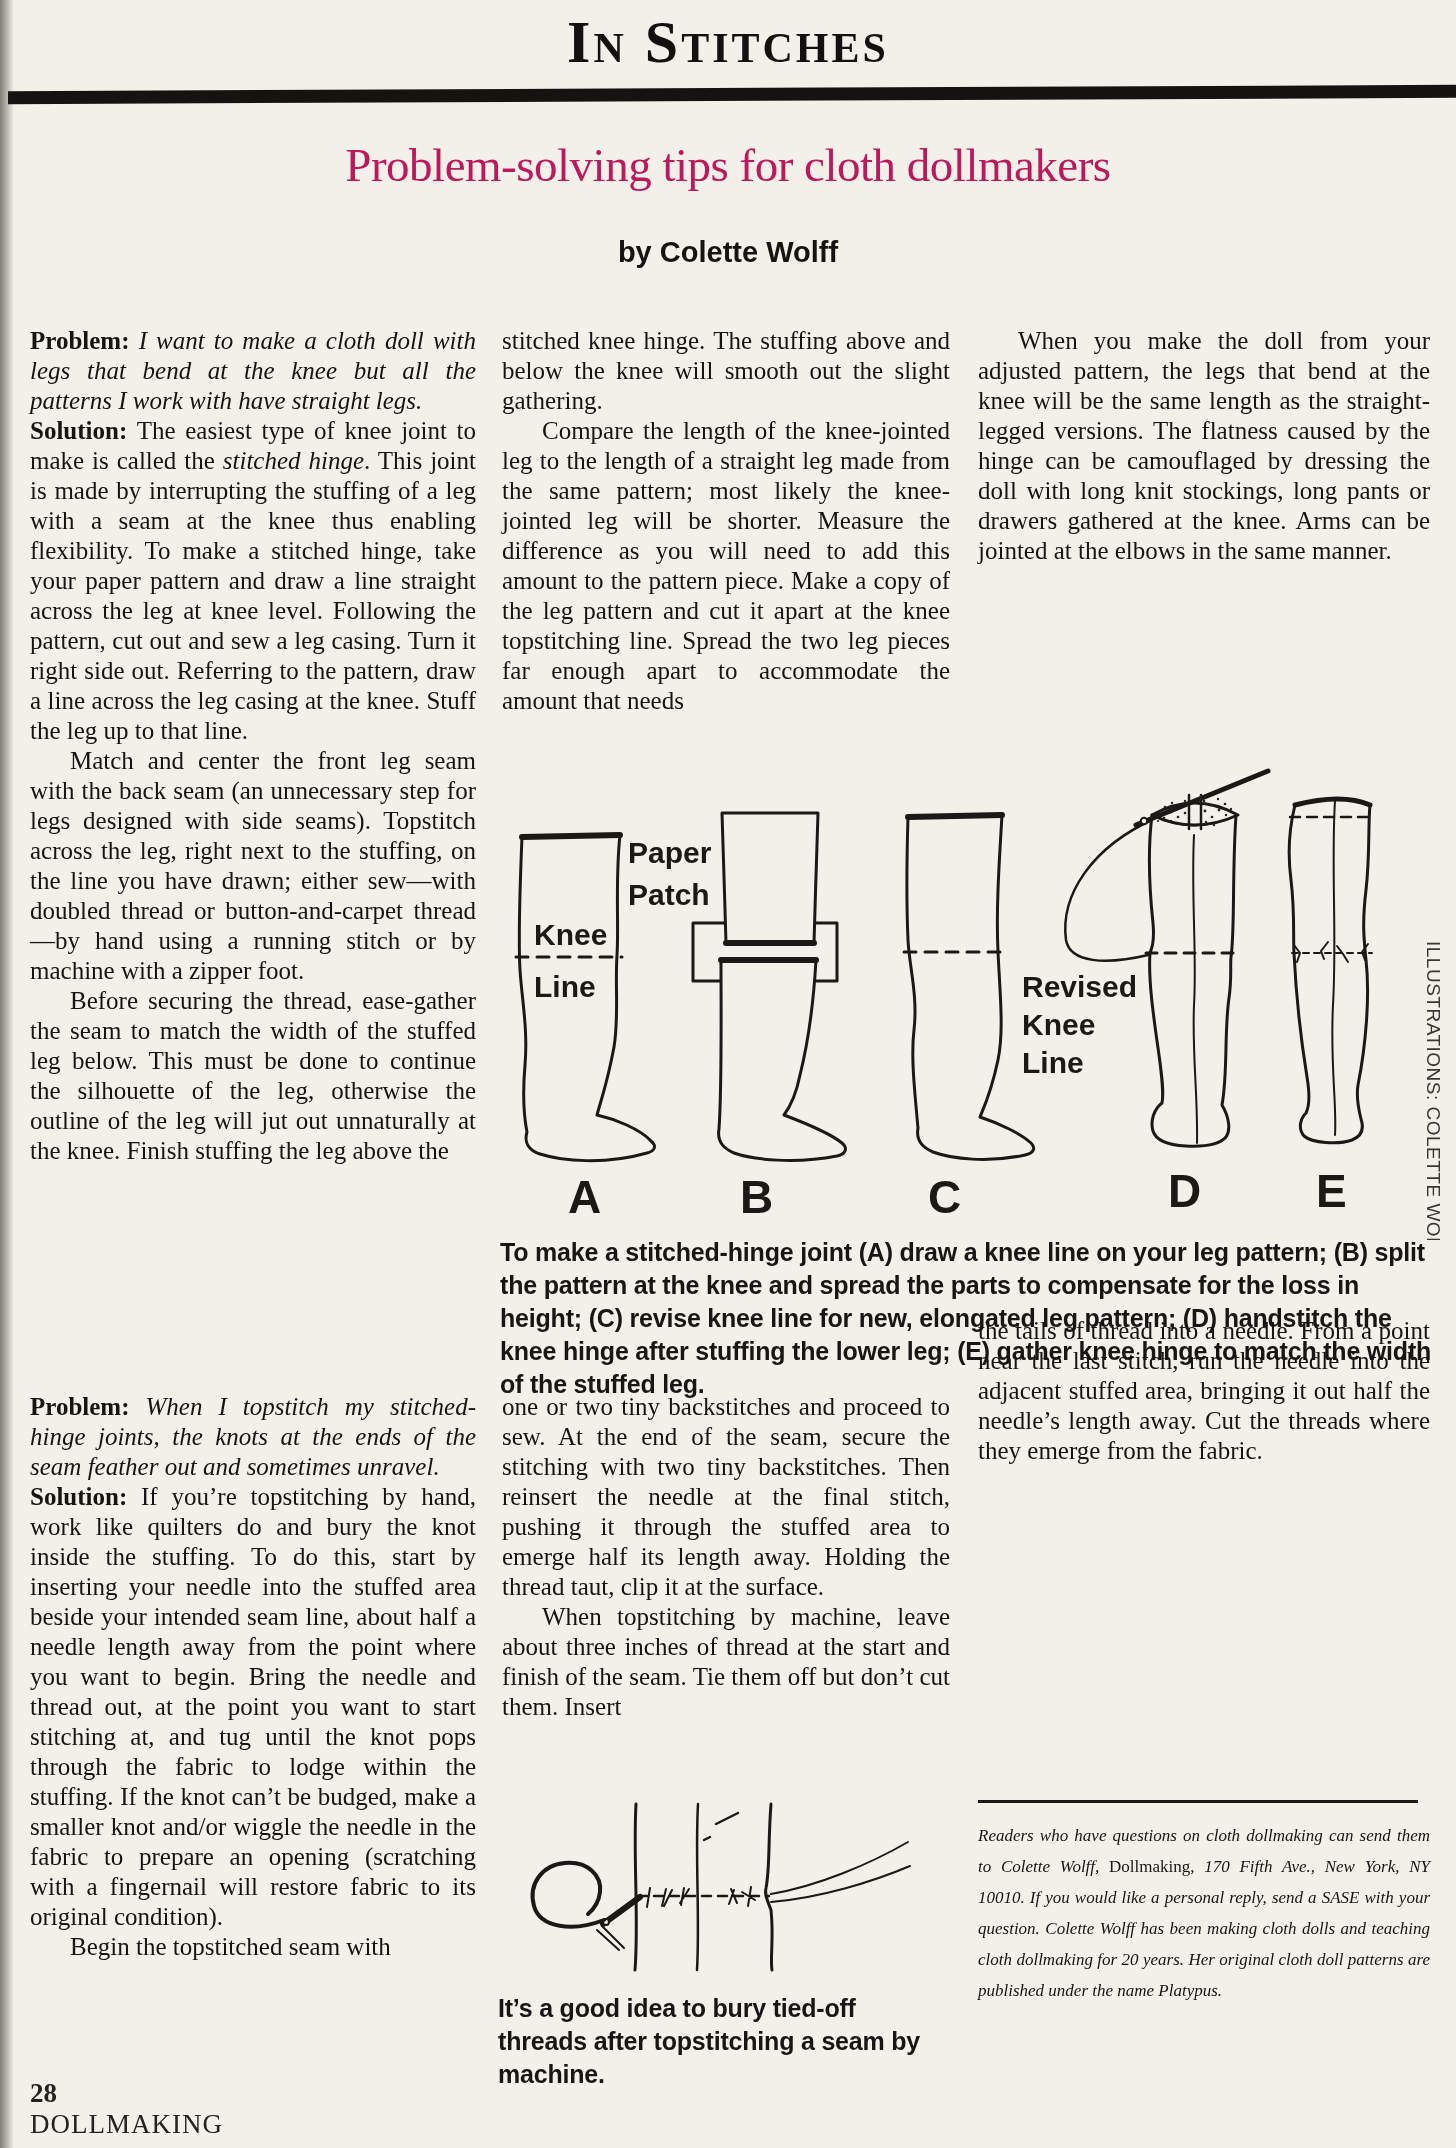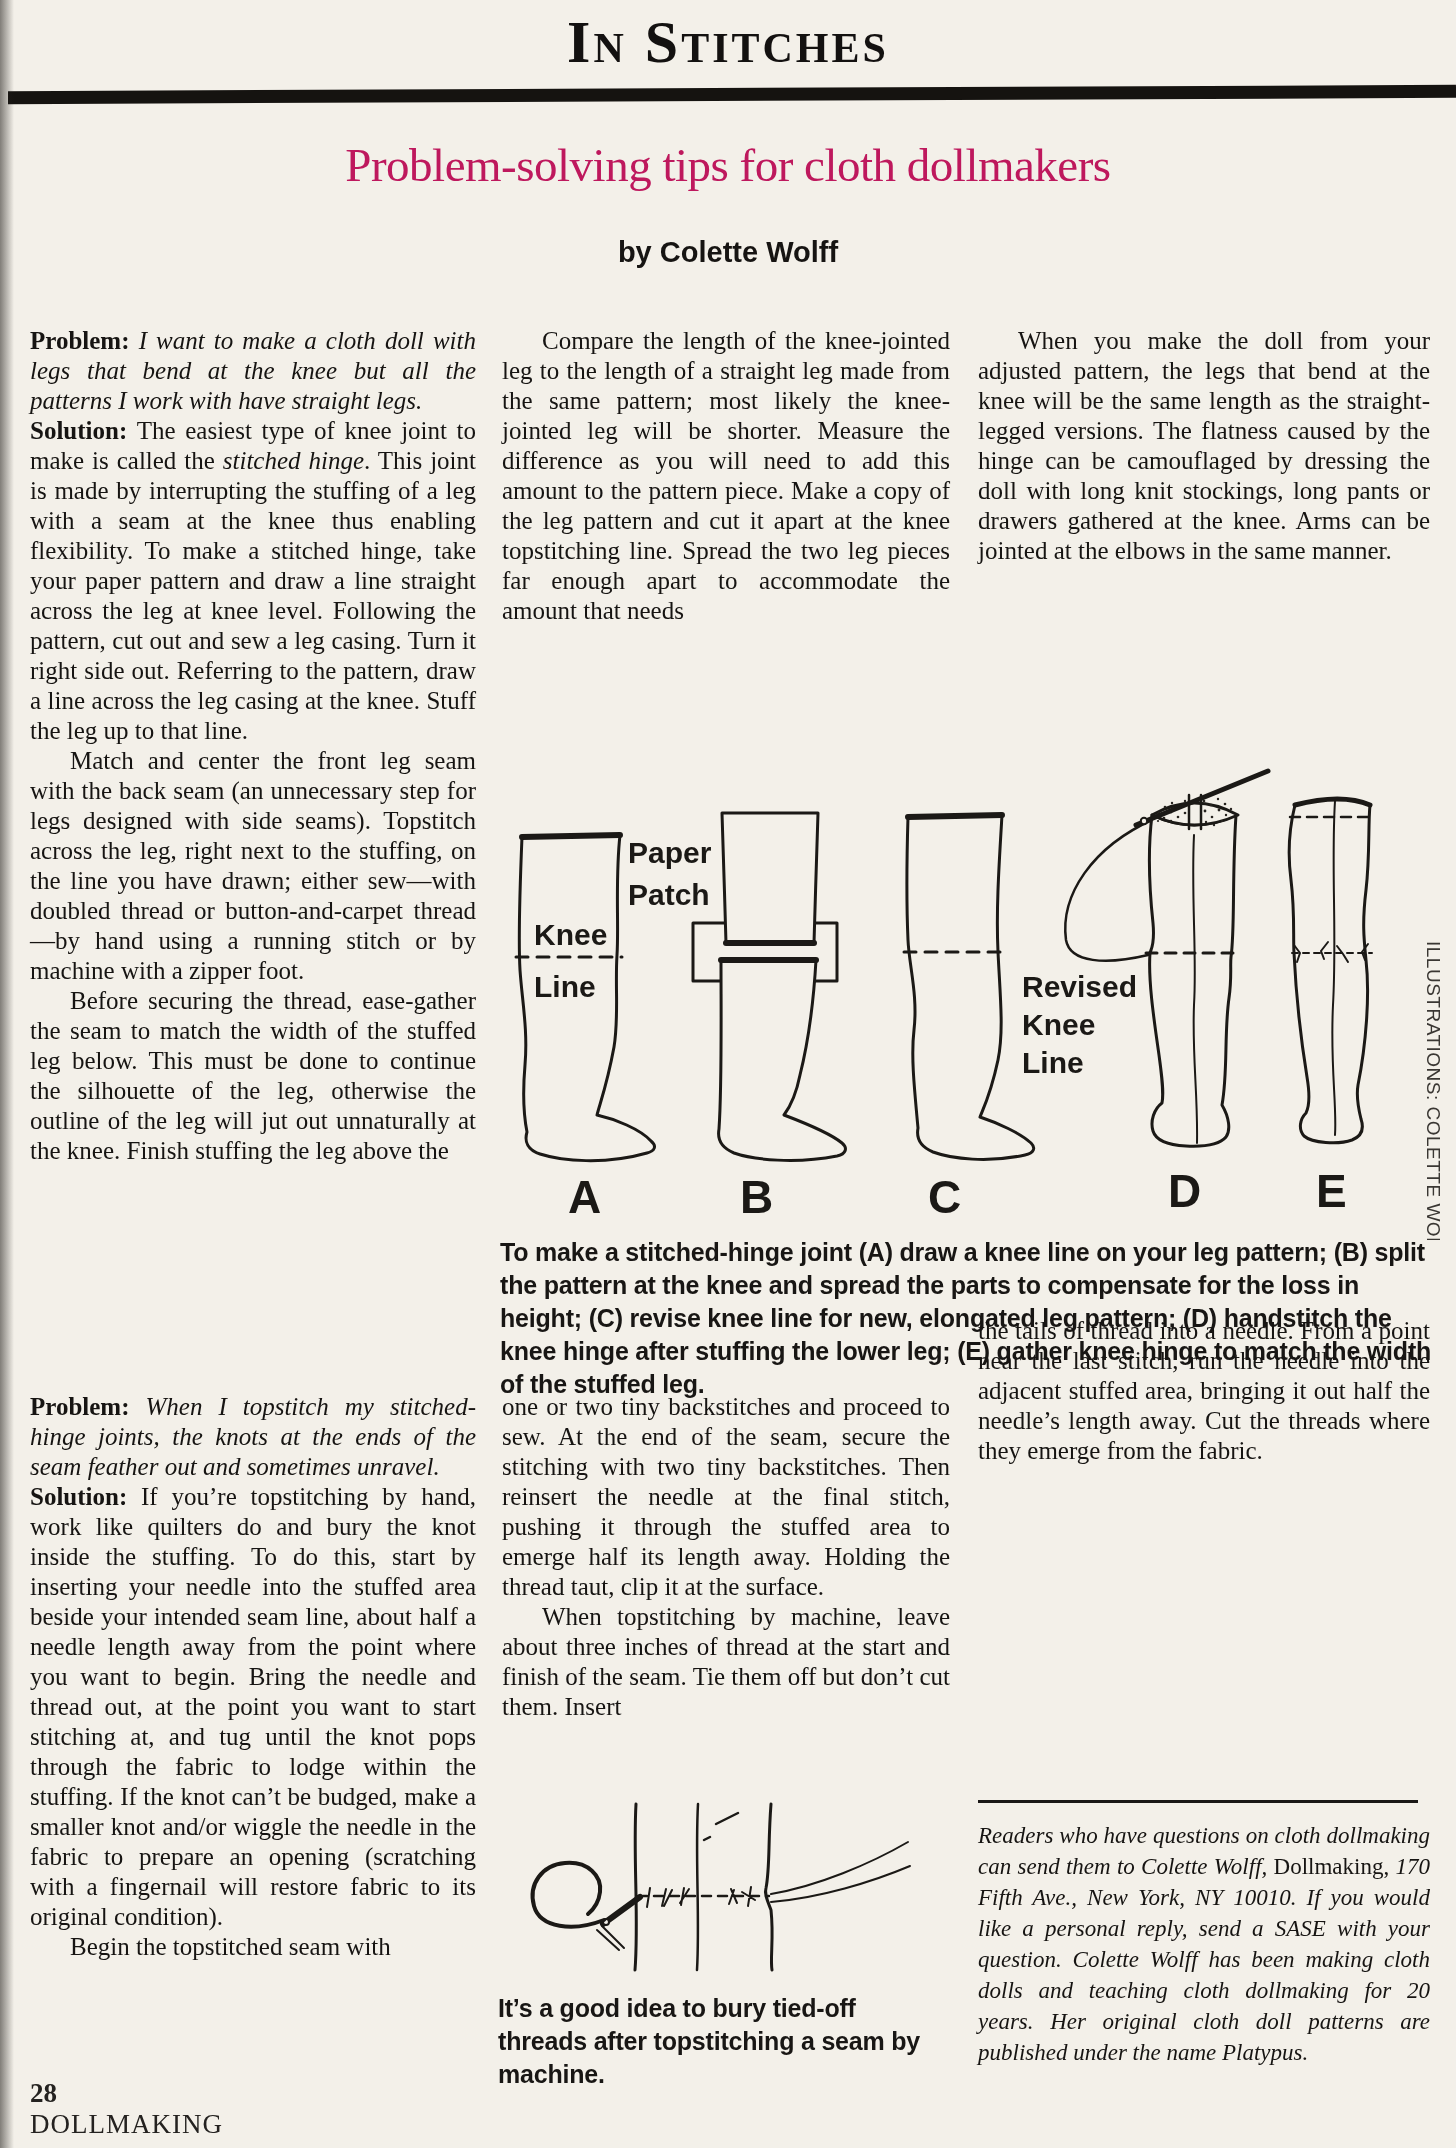--- a/index.html
+++ b/index.html
@@ -16,21 +16,21 @@
   .byline{position:absolute;top:236px;left:0;right:0;text-align:center;
        font-family:"Liberation Sans",sans-serif;font-weight:bold;font-size:29px;color:#161412;}
   .col{position:absolute;font-size:25px;line-height:30px;text-align:justify;}
   .para{margin:0;}
   .para.indent{text-indent:40px;}
   .b{font-weight:bold;}
   .i{font-style:italic;}
   .cap{position:absolute;font-family:"Liberation Sans",sans-serif;font-weight:bold;
        font-size:25px;line-height:33px;color:#181614;text-align:left;letter-spacing:-.2px;}
   .biorule{position:absolute;left:978px;top:1800px;width:440px;height:3px;background:#1a1816;}
-  .bio{position:absolute;left:978px;top:1820px;width:452px;font-size:23px;line-height:31px;
+  .bio{position:absolute;left:978px;top:1820px;width:452px;font-size:17px;line-height:31px;
        text-align:justify;}
   .footer{position:absolute;left:30px;top:2078px;font-size:27px;color:#242220;
        display:flex;align-items:baseline;gap:0;flex-direction:column;}
   .footer .pg{font-weight:bold;margin-right:42px;}
   .footer .mag{letter-spacing:1px;margin-right:14px;}
   .footer .sep{margin-right:14px;}
   .footer .sub{font-style:italic;margin-right:26px;}
   figure{margin:0;}
   svg text.figlbl{font-family:"Liberation Sans",sans-serif;font-weight:bold;fill:#1b1916;}
   svg text.credit{font-family:"Liberation Sans",sans-serif;fill:#3a3733;letter-spacing:.5px;}
@@ -45,20 +45,21 @@
 <div class="title">Problem-solving tips for cloth dollmakers</div>
 <div class="byline">by Colette Wolff</div>
 
 <div class="col" style="left:30px;top:326px;width:446px;">
     <p class="para"><span class="b">Problem: </span><span class="i">I want to make a cloth doll with legs that bend at the knee but all the patterns I work with have straight legs.</span></p>
     <p class="para"><span class="b">Solution: </span><span>The easiest type of knee joint to make is called the </span><span class="i">stitched hinge</span><span>. This joint is made by interrupting the stuffing of a leg with a seam at the knee thus enabling flexibility. To make a stitched hinge, take your paper pattern and draw a line straight across the leg at knee level. Following the pattern, cut out and sew a leg casing. Turn it right side out. Referring to the pattern, draw a line across the leg casing at the knee. Stuff the leg up to that line.</span></p>
     <p class="para indent"><span>Match and center the front leg seam with the back seam (an unnecessary step for legs designed with side seams). Topstitch across the leg, right next to the stuffing, on the line you have drawn; either sew—with doubled thread or button-and-carpet thread—by hand using a running stitch or by machine with a zipper foot.</span></p>
     <p class="para indent"><span>Before securing the thread, ease-gather the seam to match the width of the stuffed leg below. This must be done to continue the silhouette of the leg, otherwise the outline of the leg will jut out unnaturally at the knee. Finish stuffing the leg above the</span></p>
   </div>
 <div class="col" style="left:502px;top:326px;width:448px;">
+    <p class="para"><span>stitched knee hinge. The stuffing above and below the knee will smooth out the slight gathering.</span></p>
     <p class="para indent"><span>Compare the length of the knee-jointed leg to the length of a straight leg made from the same pattern; most likely the knee-jointed leg will be shorter. Measure the difference as you will need to add this amount to the pattern piece. Make a copy of the leg pattern and cut it apart at the knee topstitching line. Spread the two leg pieces far enough apart to accommodate the amount that needs</span></p>
   </div>
 <div class="col" style="left:978px;top:326px;width:452px;">
     <p class="para indent"><span>When you make the doll from your adjusted pattern, the legs that bend at the knee will be the same length as the straight-legged versions. The flatness caused by the hinge can be camouflaged by dressing the doll with long knit stockings, long pants or drawers gathered at the knee. Arms can be jointed at the elbows in the same manner.</span></p>
   </div>
 
 <figure style="position:absolute;left:500px;top:755px;width:940px;height:485px;">
 <svg width="940" height="485" viewBox="0 0 940 485">
   <g fill="#f3f0e9" stroke="#1b1916" stroke-width="3" stroke-linejoin="round" stroke-linecap="round">
 

